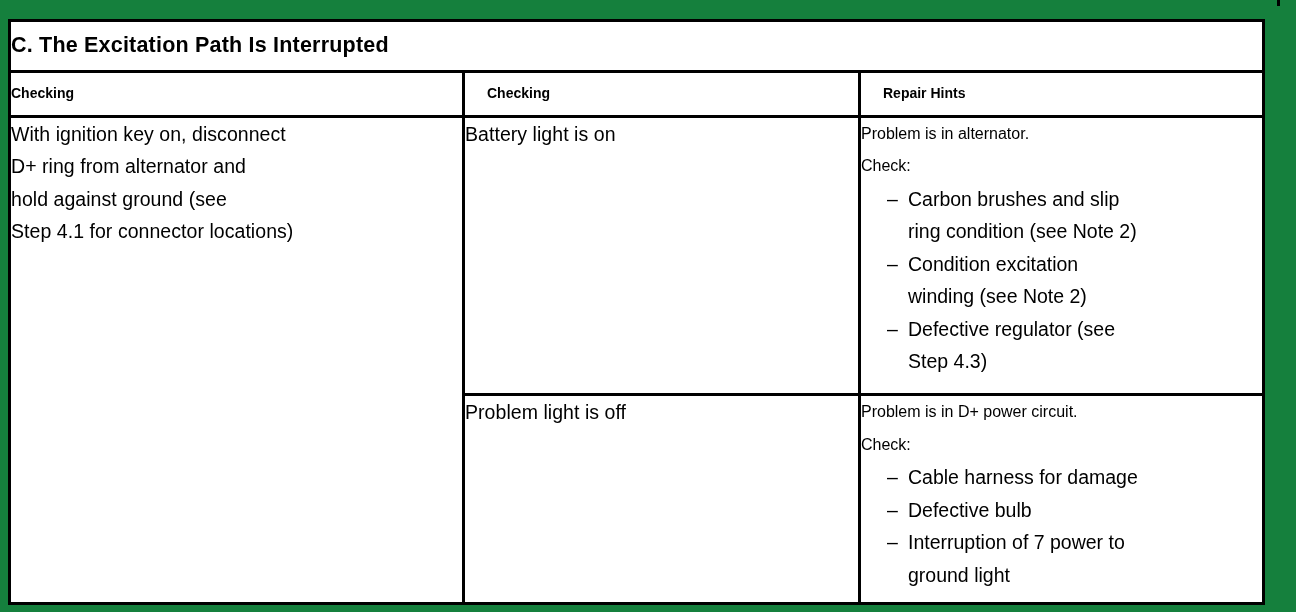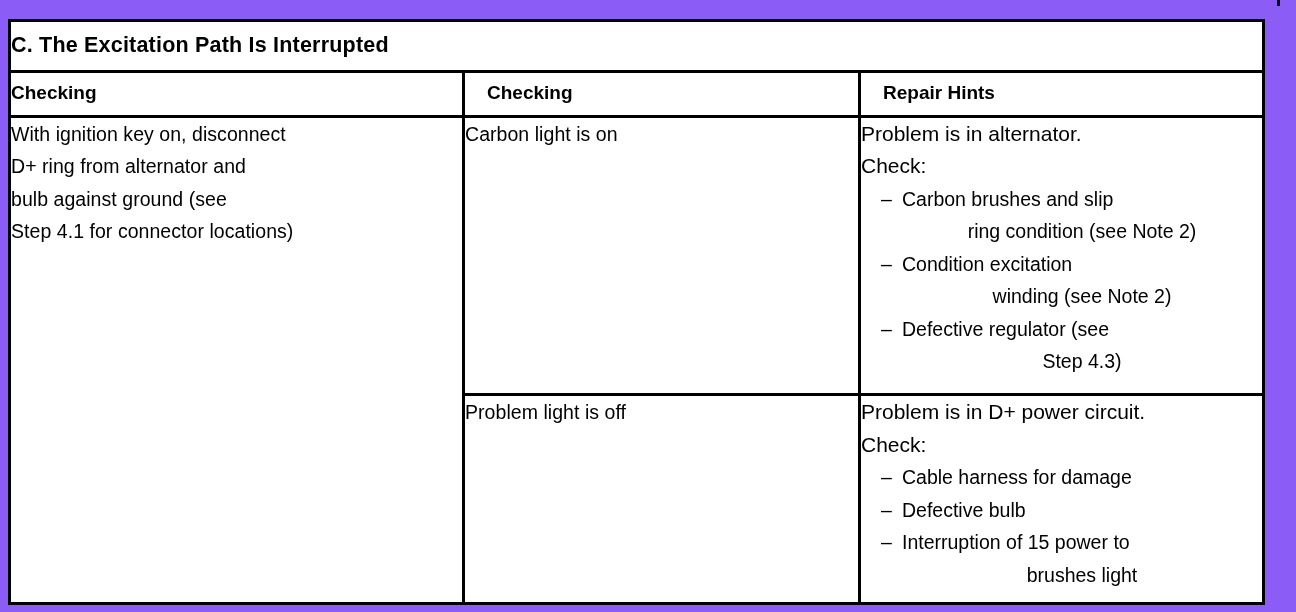--- a/index.html
+++ b/index.html
@@ -14,21 +14,21 @@
     font-family: "Liberation Sans", sans-serif;
     color: #000000;
     -webkit-font-smoothing: none;
   }
 
   
   #page {
     position: relative;
     width: 1296px;
     height: 612px;
-    background: #8b5cf6;
+    background: #15803d;
   }
 
   
   .scan-mark {
     position: absolute;
     background: #000;
   }
   .scan-mark.m1 { left: 1277px; top: 0px;  width: 3px; height: 6px; }
 
   
@@ -68,68 +68,67 @@
     white-space: nowrap;
   }
 
   
   .head-cell {
     height: 40px;
     padding: 0 0 0 22px;
   }
   .head-cell.c2, .head-cell.c3 { padding-left: 22px; }
   .head-text {
-    font-size: 19px;
+    font-size: 14px;
     font-weight: bold;
     line-height: 40px;
     white-space: nowrap;
   }
 
   
   .body-cell {
     padding: 9px 8px 10px 22px;
   }
   .body-cell.tall   { height: 268px; }
   .body-cell.tall2  { height: 200px; }
 
   .para {
     font-size: 19.5px;
     line-height: 32.5px;
     letter-spacing: 0.05px;
   }
   .para .ln { display: block; white-space: nowrap; }
 
   .hint-head {
-    font-size: 21px;
+    font-size: 16px;
     line-height: 32.5px;
   }
   .hint-head .ln { display: block; white-space: nowrap; }
 
   ul.hint-list {
     list-style: none;
     margin: 0;
-    padding: 0 0 0 20px;
+    padding: 0 0 0 26px;
   }
   ul.hint-list li {
     font-size: 19.5px;
     line-height: 32.5px;
     padding-left: 21px;
     text-indent: -21px;
   }
   ul.hint-list li .dash {
     display: inline-block;
     width: 21px;
     text-indent: 0;
   }
   ul.hint-list li .cont {
     display: block;
     text-indent: 0;
     padding-left: 0;
     white-space: nowrap;
-    text-align: center;
   }
   ul.hint-list li .first {
     white-space: nowrap;
   }
 </style>
 </head>
 <body>
 
 <div id="page">
 
@@ -159,27 +158,27 @@
         <td class="head-cell c3">
           <div class="head-text">Repair Hints</div>
         </td>
       </tr>
 
       <tr>
         <td class="body-cell" rowspan="2">
           <div class="para">
             <span class="ln">With ignition key on, disconnect</span>
             <span class="ln">D+ ring from alternator and</span>
-            <span class="ln">bulb against ground (see</span>
+            <span class="ln">hold against ground (see</span>
             <span class="ln">Step 4.1 for connector locations)</span>
           </div>
         </td>
 
         <td class="body-cell tall">
-          <div class="para">Carbon light is on</div>
+          <div class="para">Battery light is on</div>
         </td>
 
         <td class="body-cell tall">
           <div class="hint-head">
             <span class="ln">Problem is in alternator.</span>
             <span class="ln">Check:</span>
           </div>
           <ul class="hint-list">
             <li>
               <span class="dash">–</span><span class="first">Carbon brushes and slip</span>
@@ -208,22 +207,22 @@
             <span class="ln">Check:</span>
           </div>
           <ul class="hint-list">
             <li>
               <span class="dash">–</span><span class="first">Cable harness for damage</span>
             </li>
             <li>
               <span class="dash">–</span><span class="first">Defective bulb</span>
             </li>
             <li>
-              <span class="dash">–</span><span class="first">Interruption of 15 power to</span>
-              <span class="cont">brushes light</span>
+              <span class="dash">–</span><span class="first">Interruption of 7 power to</span>
+              <span class="cont">ground light</span>
             </li>
           </ul>
         </td>
       </tr>
 
     </tbody>
   </table>
 
 </div>
 

